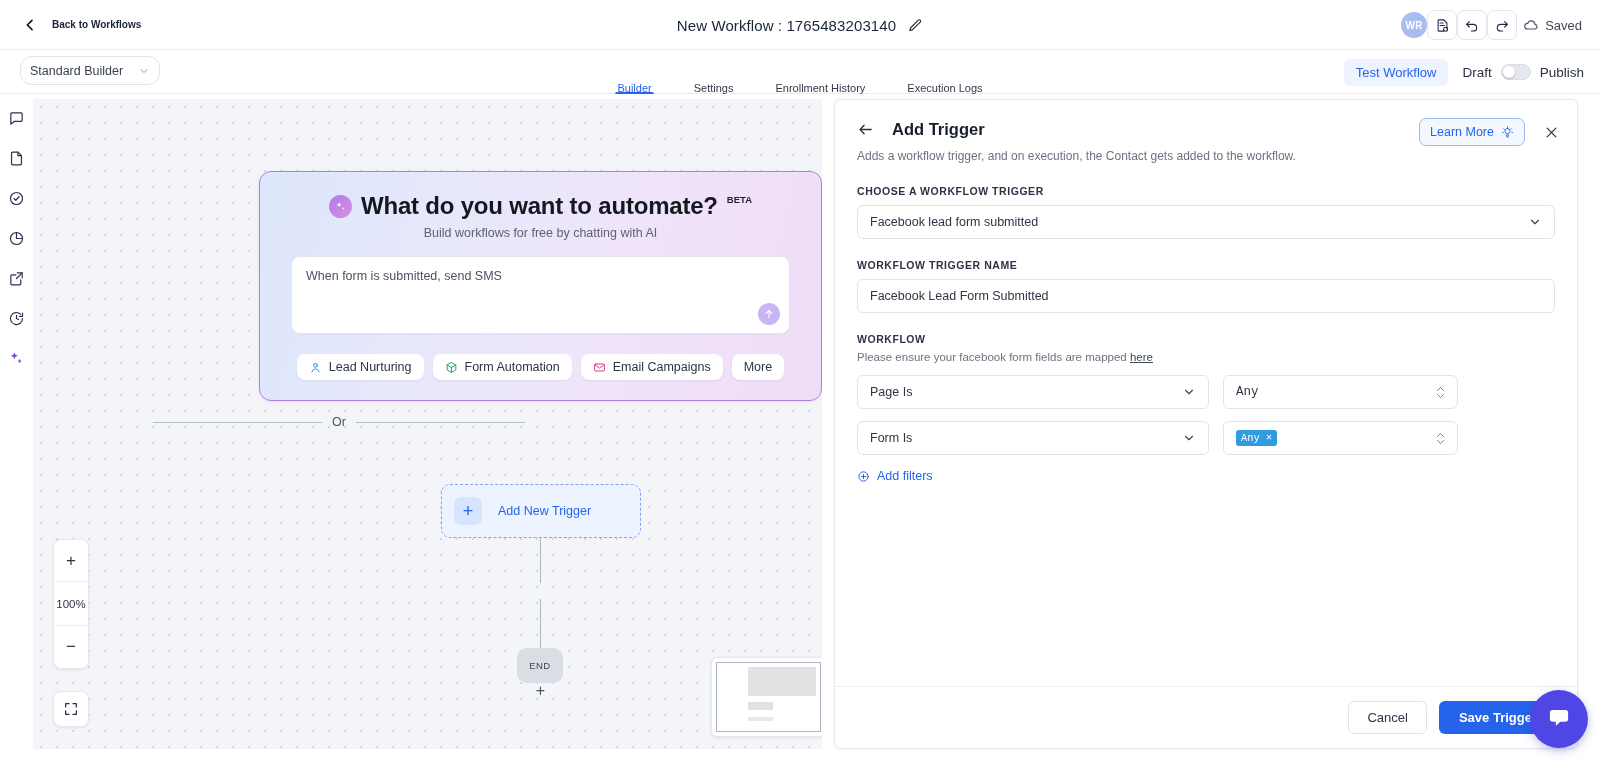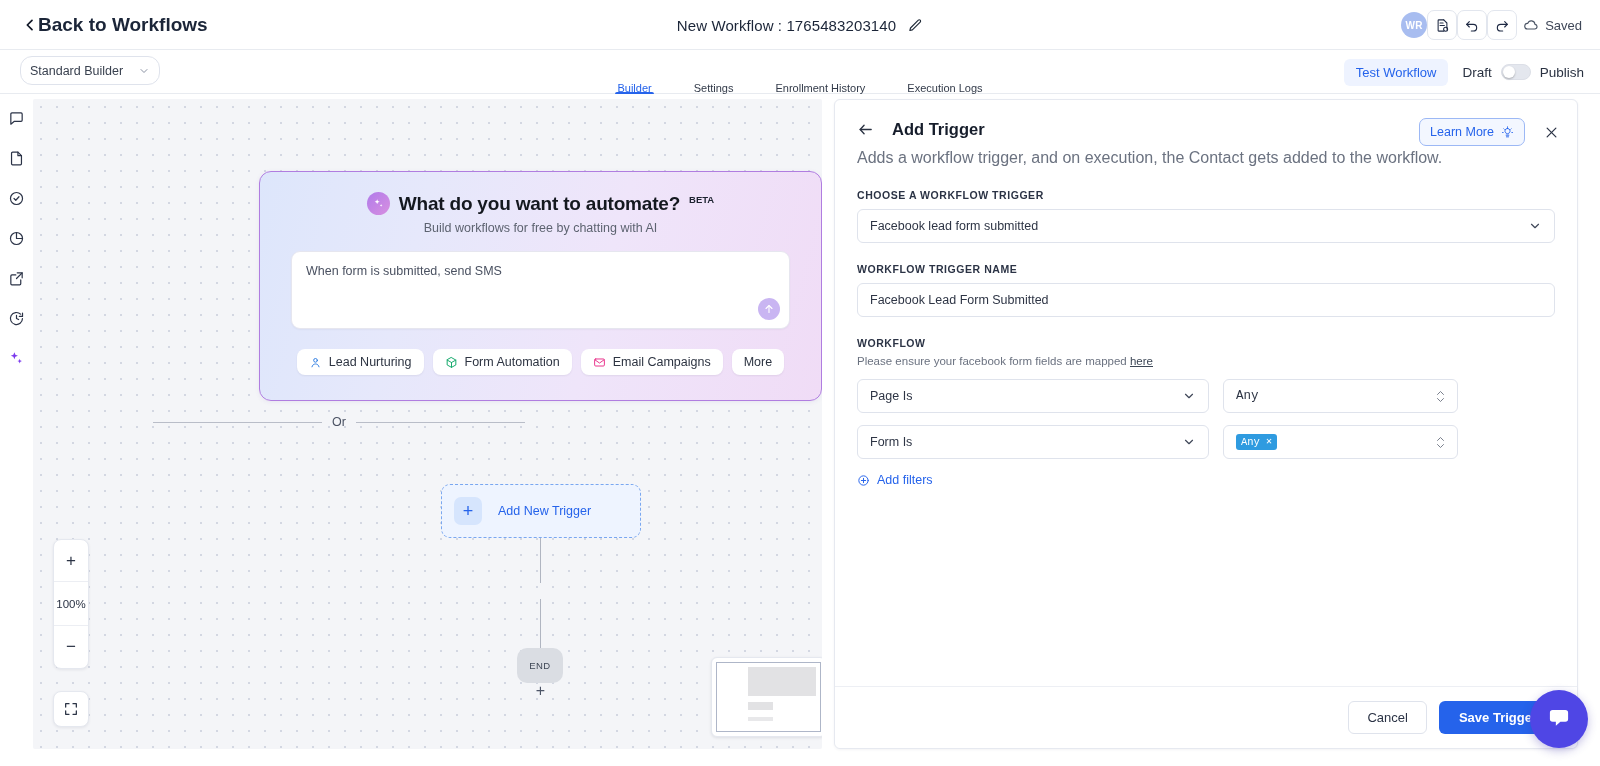--- a/index.html
+++ b/index.html
@@ -13,22 +13,22 @@
   }
   .app { position: relative; width: 1600px; height: 766px; background:#fff; }
 
   
   .topbar {
     position: absolute; top: 0; left: 0; width: 1600px; height: 50px;
     border-bottom: 1px solid #e8ebf0; background:#fff;
     display:flex; align-items:center;
   }
   .back-link {
-    display:flex; align-items:center; gap:0;
-    margin-left: 22px; color:#1b2538; font-size:19px; font-weight:600;
+    display:flex; align-items:center; gap:14px;
+    margin-left: 22px; color:#1b2538; font-size:10px; font-weight:600;
     cursor:pointer;
   }
   .back-chevron { display:block; width:16px; height:16px; }
   .title-wrap {
     position:absolute; left:0; right:0; top:0; height:50px;
     display:flex; align-items:center; justify-content:center; gap:12px;
     pointer-events:none;
   }
   .wf-title { font-size:15px; color:#1b2538; font-weight:400; letter-spacing:.1px; }
   .pencil-icon { width:15px; height:15px; pointer-events:auto; cursor:pointer; }
@@ -127,21 +127,21 @@
   }
   .ai-head {
     display:flex; align-items:center; justify-content:center; gap:9px;
     margin-top:20px;
   }
   .ai-spark {
     width:23px; height:23px; border-radius:50%;
     background:linear-gradient(135deg,#b07bea,#d88fe0);
     display:flex; align-items:center; justify-content:center; color:#fff;
   }
-  .ai-title { font-size:19px; font-weight:700; color:#14181f; letter-spacing:-.2px; }
+  .ai-title { font-size:24px; font-weight:700; color:#14181f; letter-spacing:-.2px; }
   .ai-beta { font-size:9.5px; font-weight:700; color:#1d2330; align-self:flex-start; margin-top:2px; }
   .ai-sub { text-align:center; font-size:12.5px; color:#5d6370; margin-top:6px; }
   .ai-input {
     position:relative; margin:16px 31px 0 31px; height:78px;
     background:#fff; border:1px solid #e6e6ef; border-radius:9px;
     padding:12px 14px;
     box-shadow:0 1px 2px rgba(20,20,40,.04);
   }
   .ai-input-text { font-size:12.5px; color:#4a5161; }
   .ai-send {
@@ -229,21 +229,21 @@
   
   .panel {
     position:absolute; left:834px; top:99px; width:744px; height:650px;
     background:#fff; border:1px solid #e6e9f0; border-radius:6px;
     box-shadow:0 1px 3px rgba(20,25,50,.05);
   }
   .panel-head { padding:20px 22px 0 22px; position:relative; }
   .panel-title-row { display:flex; align-items:center; gap:18px; }
   .panel-title { font-size:16.5px; color:#161d2b; font-weight:600; }
   .back-arrow { width:17px; height:17px; cursor:pointer; color:#2a3242; }
-  .panel-desc { font-size:16px; color:#6b7280; margin-top:10px; }
+  .panel-desc { font-size:12px; color:#6b7280; margin-top:10px; }
   .learn-more {
     position:absolute; right:52px; top:18px;
     display:flex; align-items:center; gap:7px;
     border:1px solid #9cb8f5; border-radius:7px; background:#f3f7ff;
     padding:6px 10px; font-size:12.5px; color:#2563eb; font-weight:500;
     cursor:pointer;
   }
   .panel-close {
     position:absolute; right:16px; top:22px; width:20px; height:20px;
     display:flex; align-items:center; justify-content:center;

